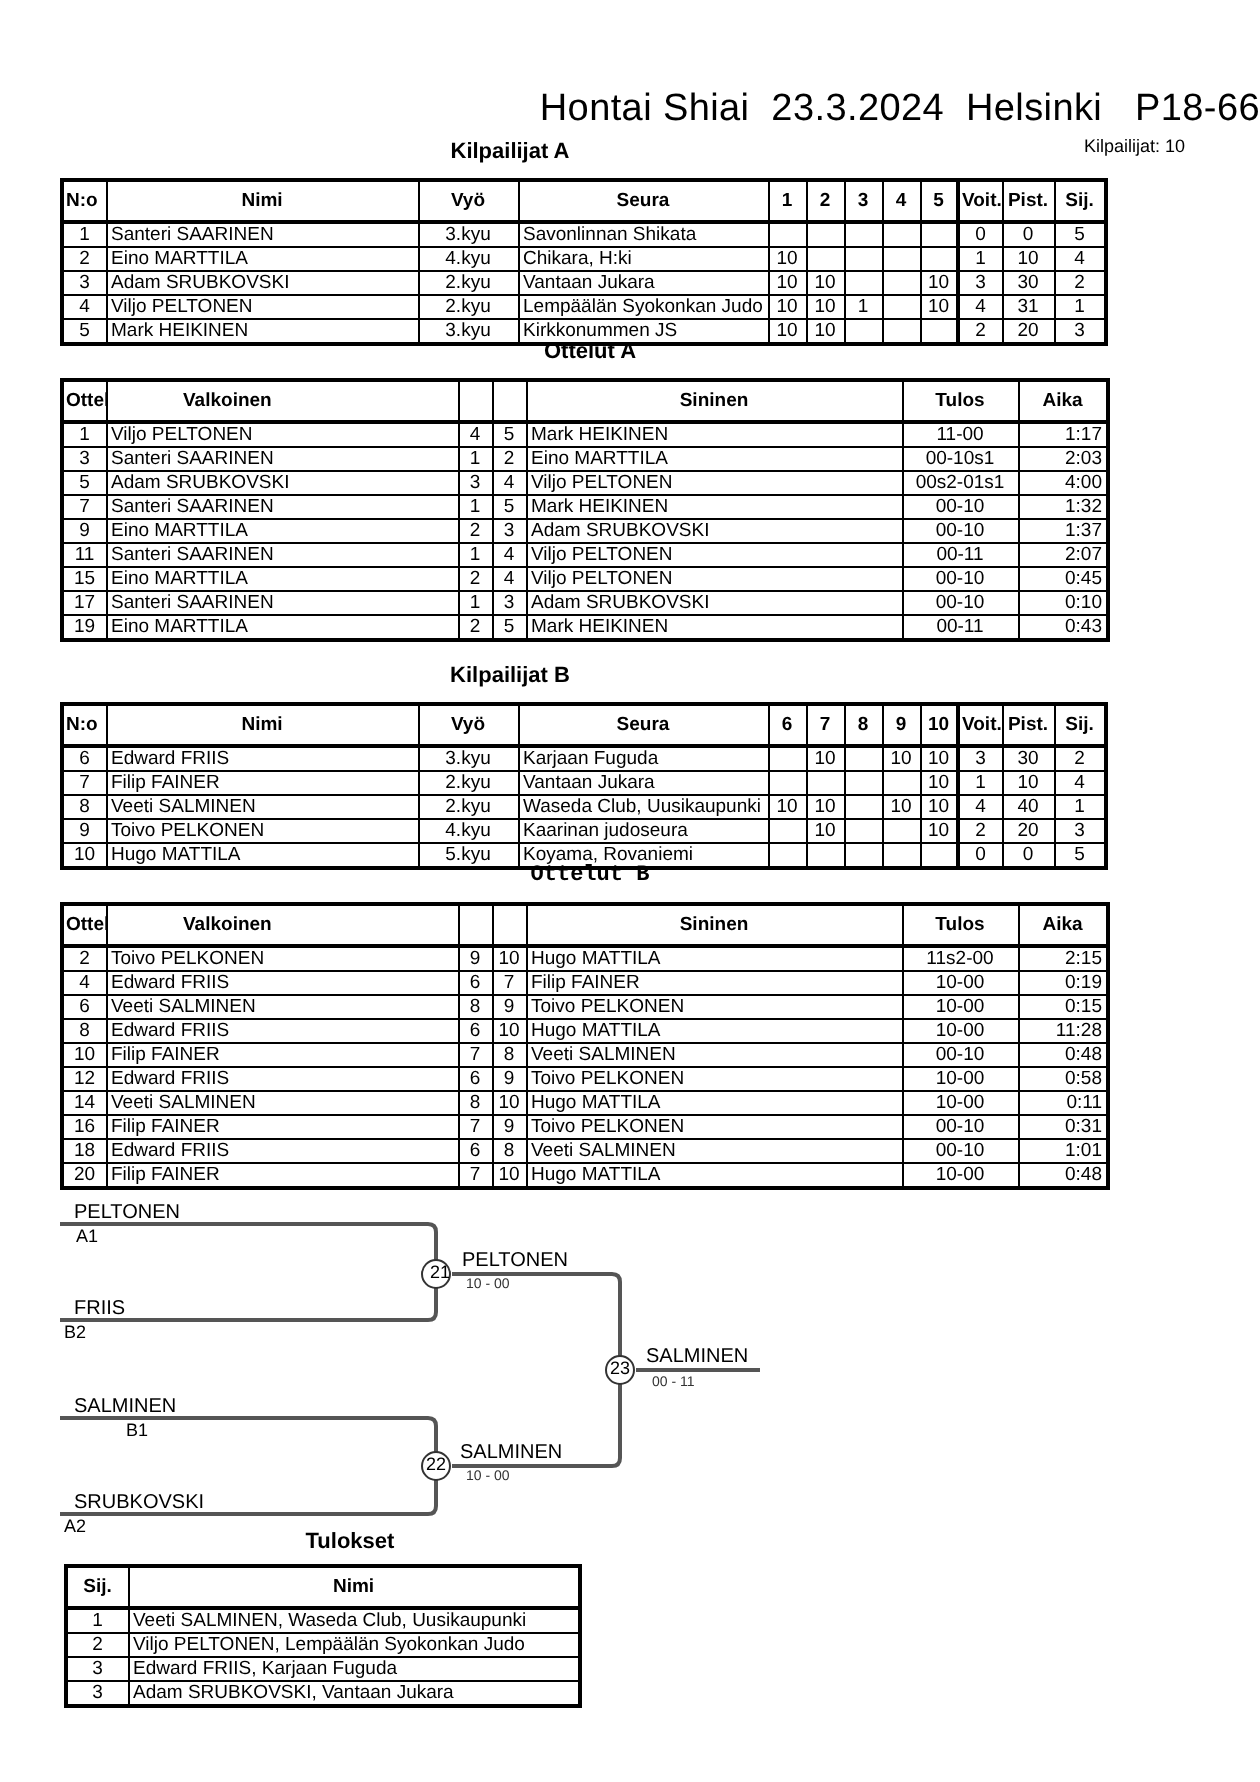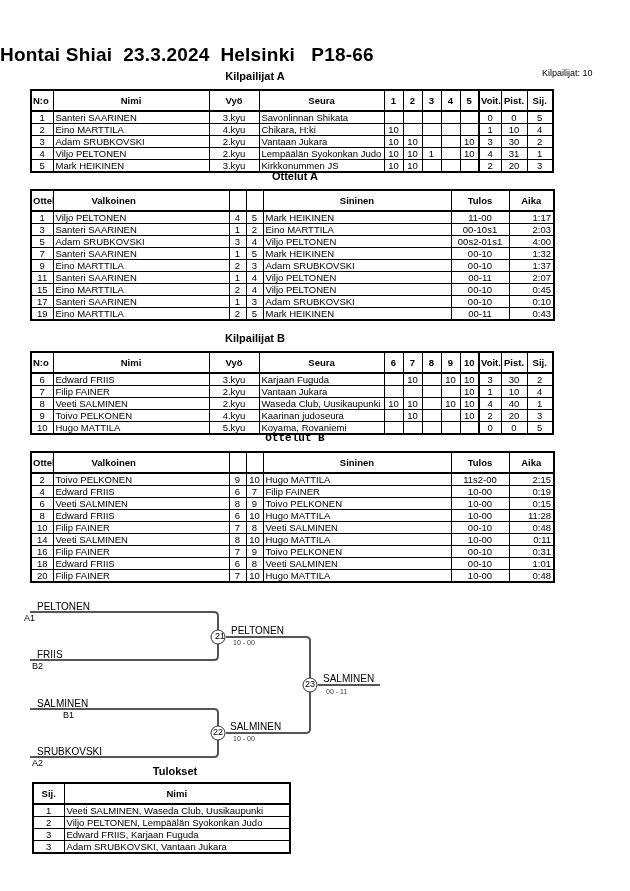--- a/index.html
+++ b/index.html
@@ -1,19 +1,19 @@
 <!DOCTYPE html>
 <html><head>
 <meta charset="utf-8">
 <style>
   html, body { margin:0; padding:0; background:#ffffff; }
   body { width:630px; height:891px; position:relative; overflow:hidden;
          font-family:"Liberation Sans", sans-serif; color:#000; }
   .abs { position:absolute; }
-  .title { left:0; width:630px; top:44px; text-align:left; font-weight:bold; font-size:19px; white-space:pre; letter-spacing:0.2px; }
+  .title { left:0; width:630px; top:44px; text-align:right; font-weight:normal; font-size:19px; white-space:pre; letter-spacing:0.2px; }
   .sec-title { font-weight:bold; font-size:11px; text-align:center; }
   .count { font-size:9px; }
   table.grid { position:absolute; border-collapse:collapse; table-layout:fixed; font-size:9.5px; }
   table.grid td, table.grid th { border:1px solid #000; padding:0 2px; height:11px; line-height:11px; white-space:nowrap; overflow:hidden; }
   table.grid th { font-weight:bold; border-top:2px solid #000; border-bottom:2px solid #000; padding:4px 1px; }
   table.grid { border:2px solid #000; }
   .c { text-align:center; }
   .l { text-align:left; }
   .r { text-align:right; }
   .thick-l { border-left:2px solid #000 !important; }
@@ -410,20 +410,29 @@
       <tr>
         <td class="c">10</td>
         <td class="l">Filip FAINER</td>
         <td class="c">7</td>
         <td class="c">8</td>
         <td class="l">Veeti SALMINEN</td>
         <td class="c">00-10</td>
         <td class="r">0:48</td>
       </tr>
       <tr>
+        <td class="c">12</td>
+        <td class="l">Edward FRIIS</td>
+        <td class="c">6</td>
+        <td class="c">9</td>
+        <td class="l">Toivo PELKONEN</td>
+        <td class="c">10-00</td>
+        <td class="r">0:58</td>
+      </tr>
+      <tr>
         <td class="c">14</td>
         <td class="l">Veeti SALMINEN</td>
         <td class="c">8</td>
         <td class="c">10</td>
         <td class="l">Hugo MATTILA</td>
         <td class="c">10-00</td>
         <td class="r">0:11</td>
       </tr>
       <tr>
         <td class="c">16</td>
@@ -463,21 +472,21 @@
     <path d="M318 685 H380"></path>
   </g>
   <g fill="#fff" stroke="#333" stroke-width="1">
     <circle cx="218" cy="637" r="7"></circle>
     <circle cx="218" cy="733" r="7"></circle>
     <circle cx="310" cy="685" r="7"></circle>
   </g>
 </svg>
 
 <div class="abs bname" style="left:37px; top:601px;">PELTONEN</div>
-<div class="abs bseed" style="left:24px; top:613px;">A1</div>
+<div class="abs bseed" style="left:38px; top:613px;">A1</div>
 <div class="abs bname" style="left:37px; top:649px;">FRIIS</div>
 <div class="abs bseed" style="left:32px; top:661px;">B2</div>
 <div class="abs bname" style="left:37px; top:698px;">SALMINEN</div>
 <div class="abs bseed" style="left:36px; top:710px;margin-left:27px;">B1</div>
 <div class="abs bname" style="left:37px; top:746px;">SRUBKOVSKI</div>
 <div class="abs bseed" style="left:32px; top:758px;">A2</div>
 
 <div class="abs" style="left:211px; top:631px; width:14px; text-align:right; font-size:9px;">21</div>
 <div class="abs" style="left:211px; top:727px; width:14px; text-align:center; font-size:9px;">22</div>
 <div class="abs" style="left:303px; top:679px; width:14px; text-align:center; font-size:9px;">23</div>

